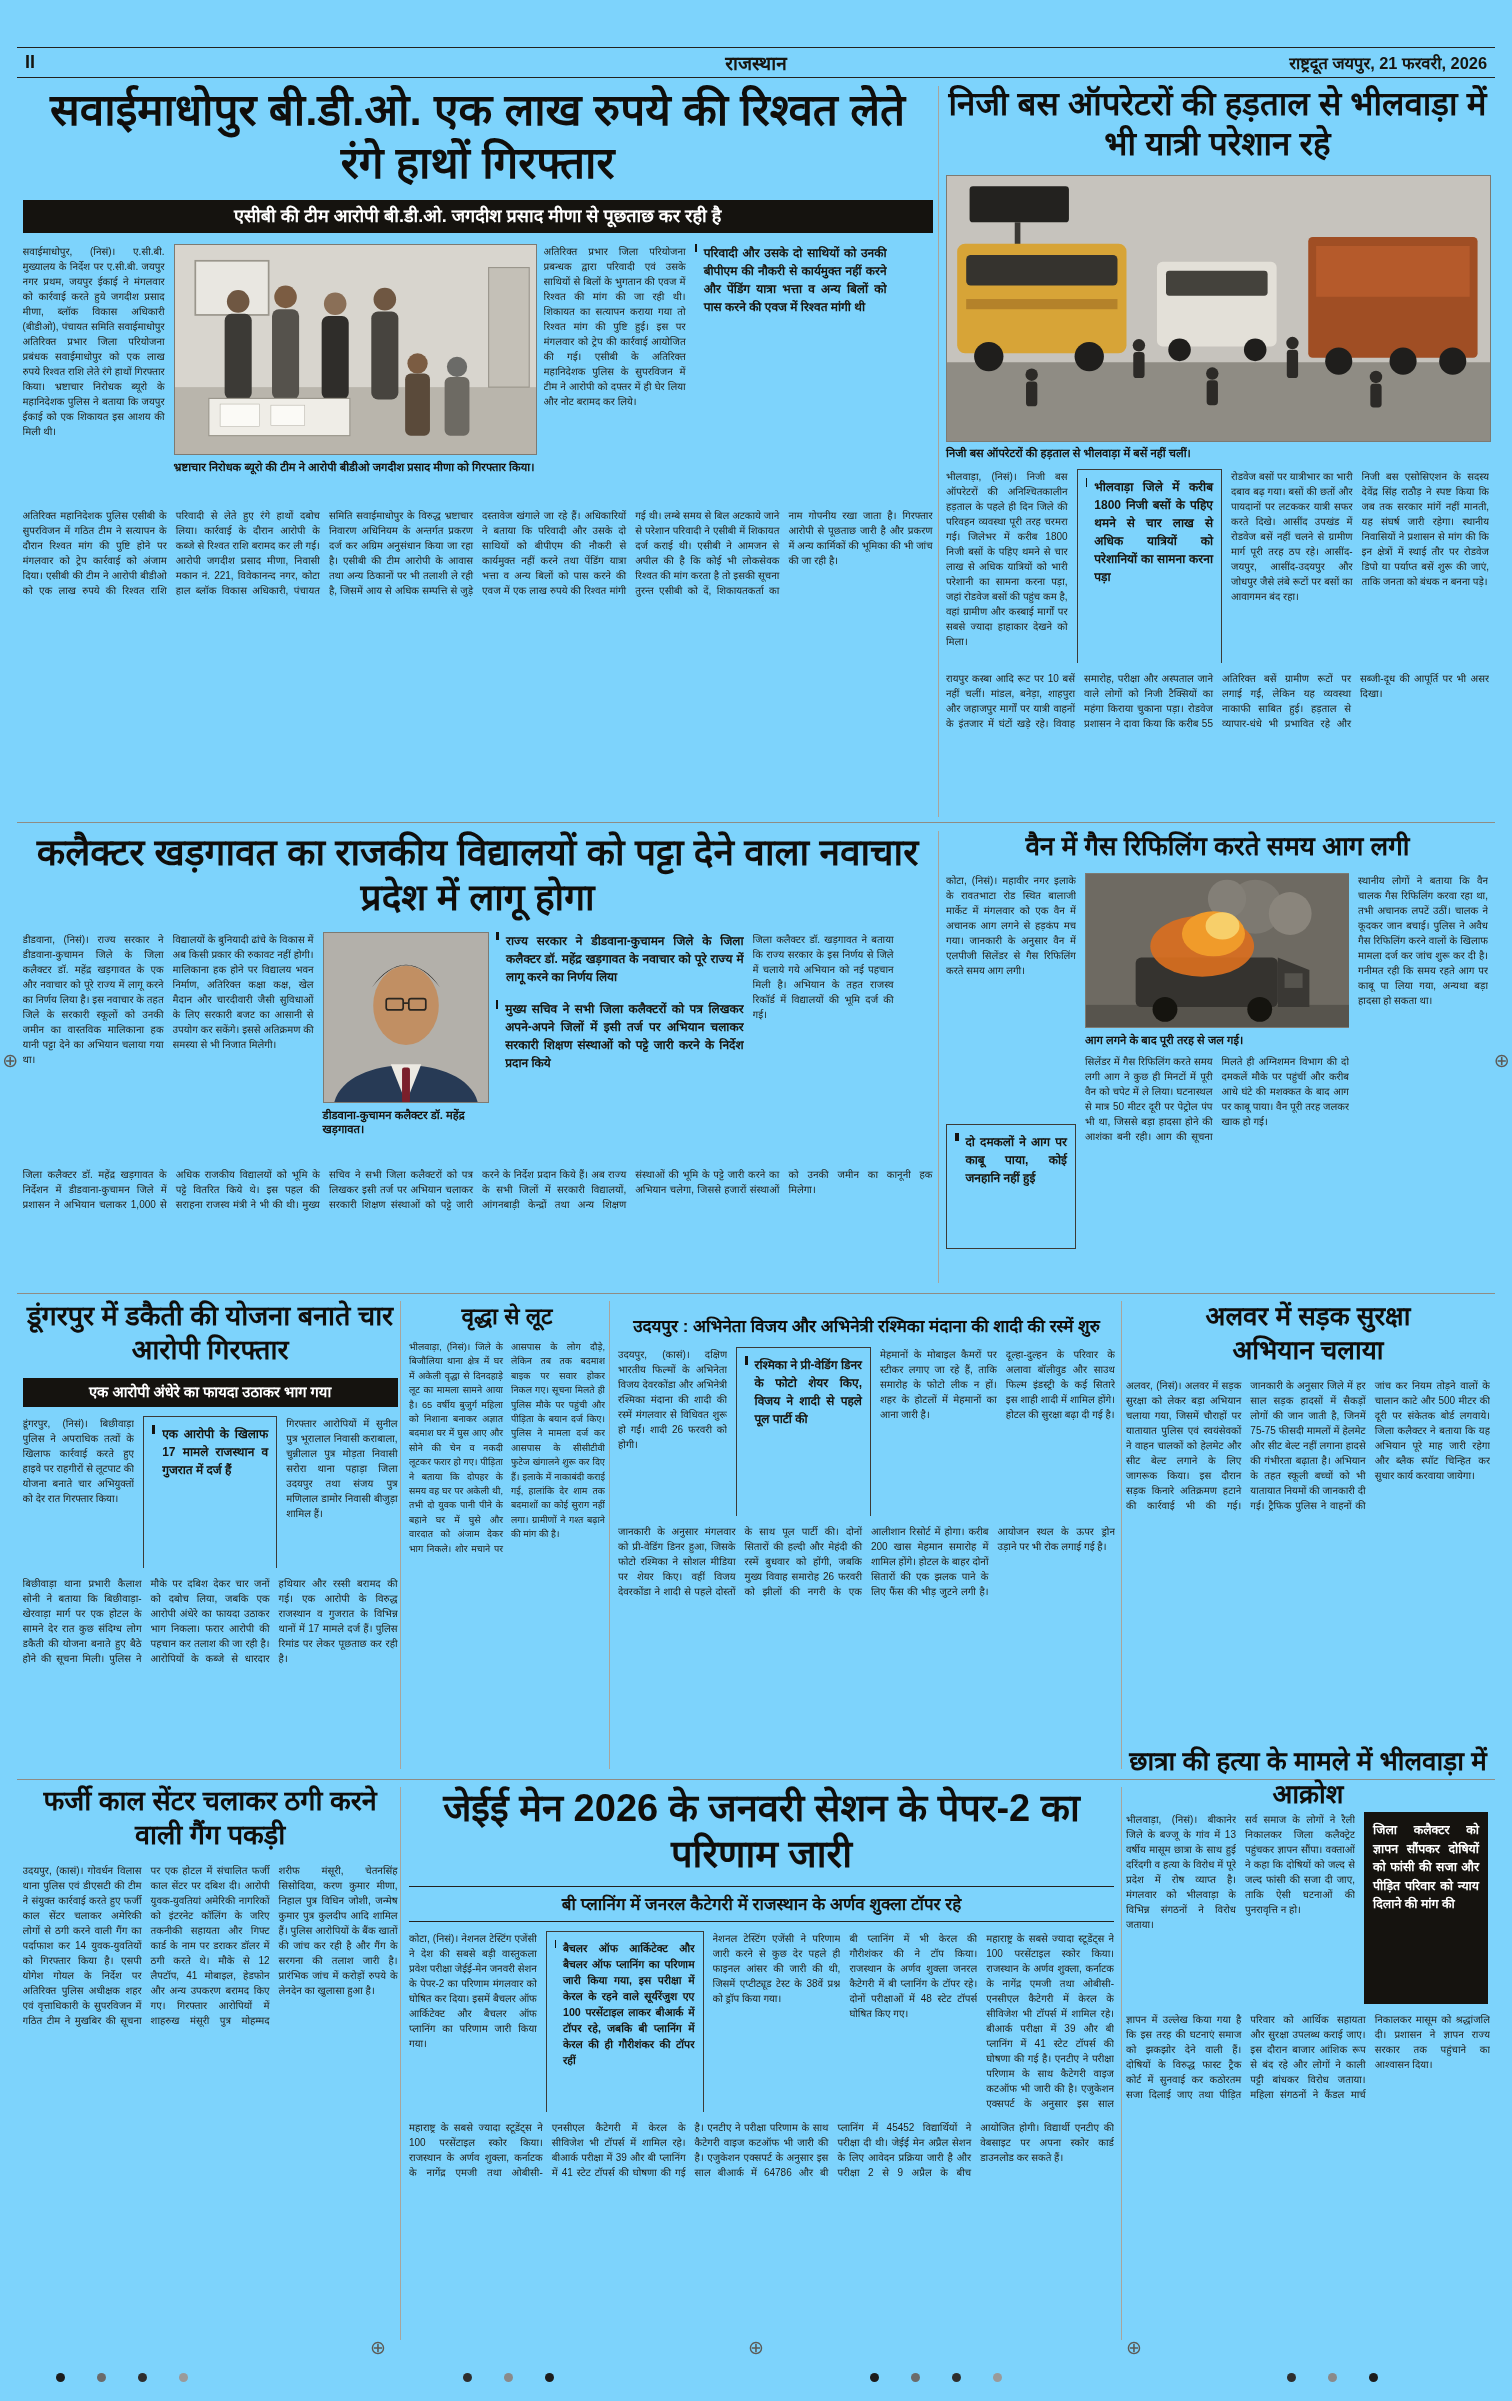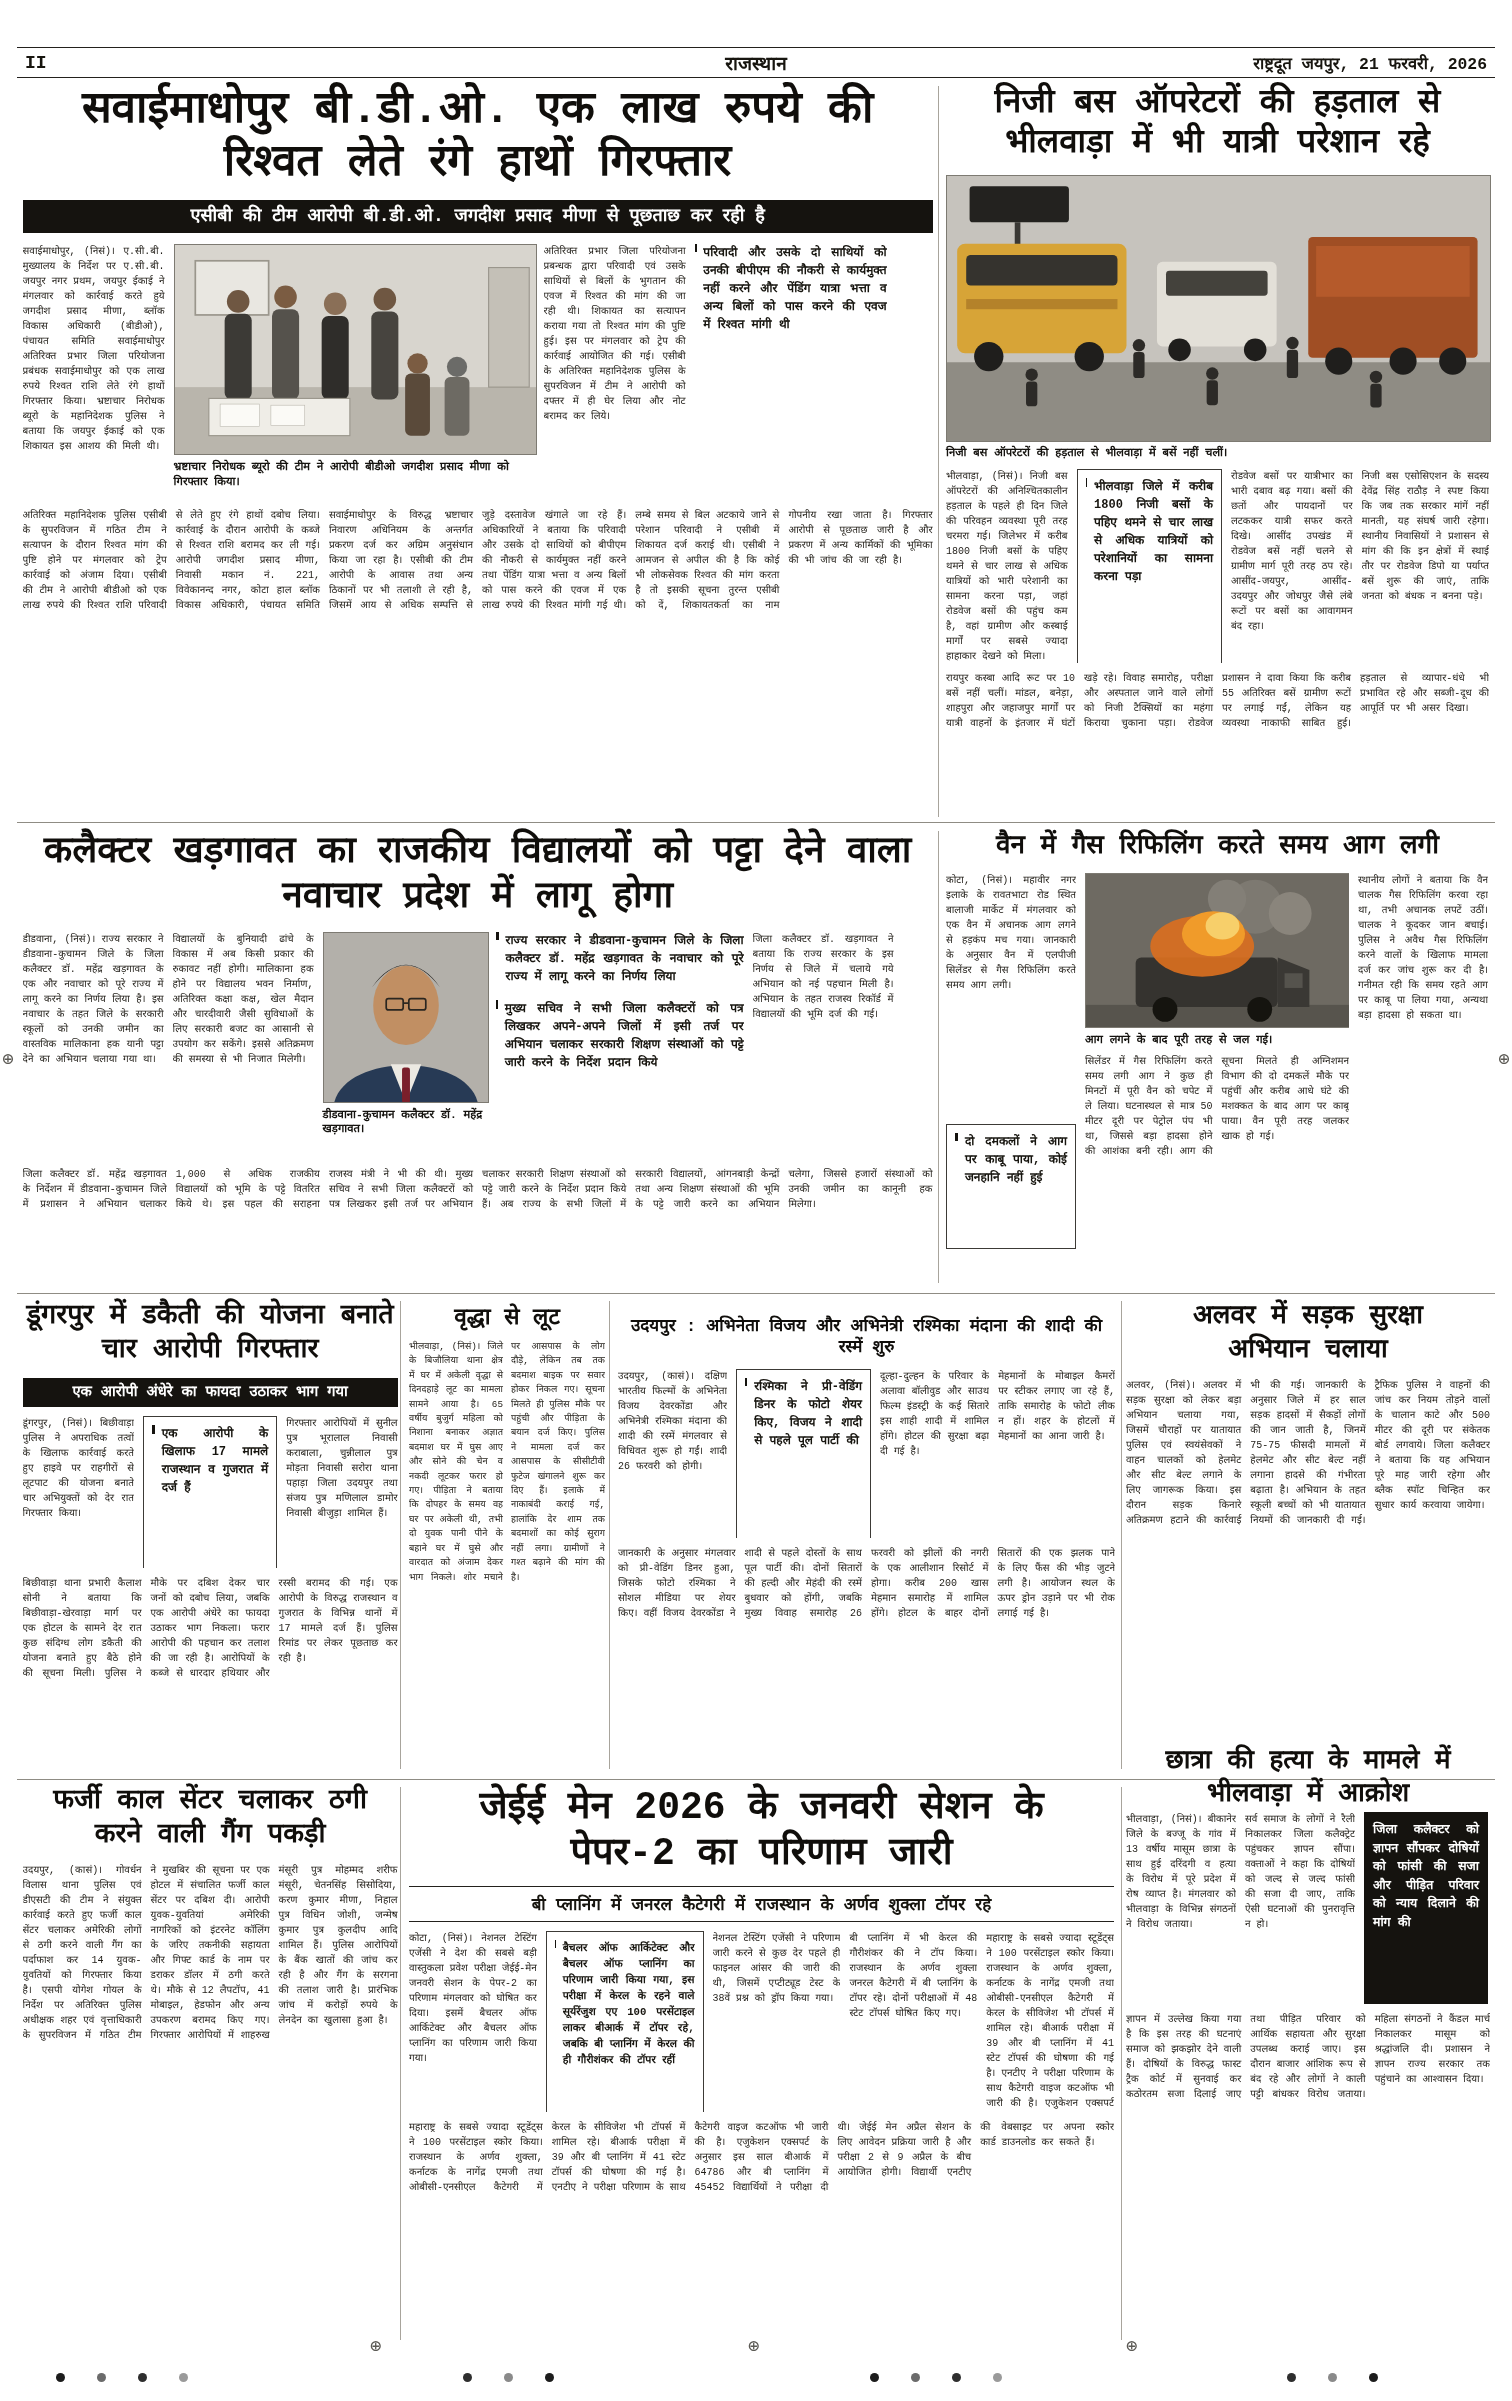--- a/index.html
+++ b/index.html
@@ -1,17 +1,17 @@
 <!DOCTYPE html>
 <html lang="hi" style="font-size:9px"><head>
 <meta charset="utf-8">
 <style>
   html,body{margin:0;padding:0;background:#6e6e6e;}
-  #page{position:relative;width:1512px;height:2401px;background:#ffffff;
-        font-family:Liberation Mono, monospace;color:#17150f;overflow:hidden;}
+  #page{position:relative;width:1512px;height:2401px;background:#7dd3fc;
+        font-family:Liberation Sans, sans-serif;color:#17150f;overflow:hidden;}
   .art{position:absolute;}
   .hl{font-weight:bold;text-align:center;color:#100e0b;margin:0;}
   .blackbar{background:#15130f;color:#ffffff;font-weight:bold;text-align:center;
             padding:5.6px 8px;font-size:18px;line-height:1.25;margin-top:10.2px;}
   .cols{display:flex;gap:9px;overflow:hidden;}
   .body{font-size:10px;line-height:1.5;text-align:justify;overflow:hidden;color:#201d17;}
   .mc{column-gap:9px;column-fill:balance;}
   figure{margin:0;}
   .photo svg{display:block;width:100%;height:auto;border:0.6px solid #7d7a72;background:#cfccc5;}
   .cap{font-weight:bold;font-size:11.3px;line-height:1.3;margin-top:4.5px;color:#15130f;}
@@ -229,22 +229,22 @@
   </section>
 
   <section class="art" style="left:618px;top:1300px;width:497px;">
     <h1 class="hl" style="font-size:17px;line-height:1.25;margin-top:16px;">उदयपुर : अभिनेता विजय और अभिनेत्री रश्मिका मंदाना की शादी की रस्में शुरु</h1>
     <div class="cols" style="margin-top:10.2px;height:169px;">
       <div class="body" style="width:113px;height:169px;">उदयपुर, (कासं)। दक्षिण भारतीय फिल्मों के अभिनेता विजय देवरकोंडा और अभिनेत्री रश्मिका मंदाना की शादी की रस्में मंगलवार से विधिवत शुरू हो गईं। शादी 26 फरवरी को होगी।</div>
       <div class="notebox noterow" style="width:121px;height:152px;">
         <span class="sq"></span>
         <p class="t">रश्मिका ने प्री-वेडिंग डिनर के फोटो शेयर किए, विजय ने शादी से पहले पूल पार्टी की</p>
       </div>
+      <div class="body" style="width:121px;height:169px;">मेहमानों के मोबाइल कैमरों पर स्टीकर लगाए जा रहे हैं, ताकि समारोह के फोटो लीक न हों। शहर के होटलों में मेहमानों का आना जारी है।</div>
       <div class="body" style="width:113px;height:169px;">दूल्हा-दुल्हन के परिवार के अलावा बॉलीवुड और साउथ फिल्म इंडस्ट्री के कई सितारे इस शाही शादी में शामिल होंगे। होटल की सुरक्षा बढ़ा दी गई है।</div>
-      <div class="body" style="width:121px;height:169px;">मेहमानों के मोबाइल कैमरों पर स्टीकर लगाए जा रहे हैं, ताकि समारोह के फोटो लीक न हों। शहर के होटलों में मेहमानों का आना जारी है।</div>
     </div>
     <div class="body mc" style="column-count:4;height:186px;margin-top:8px;">जानकारी के अनुसार मंगलवार को प्री-वेडिंग डिनर हुआ, जिसके फोटो रश्मिका ने सोशल मीडिया पर शेयर किए। वहीं विजय देवरकोंडा ने शादी से पहले दोस्तों के साथ पूल पार्टी की। दोनों सितारों की हल्दी और मेहंदी की रस्में बुधवार को होंगी, जबकि मुख्य विवाह समारोह 26 फरवरी को झीलों की नगरी के एक आलीशान रिसोर्ट में होगा। करीब 200 खास मेहमान समारोह में शामिल होंगे। होटल के बाहर दोनों सितारों की एक झलक पाने के लिए फैंस की भीड़ जुटने लगी है। आयोजन स्थल के ऊपर ड्रोन उड़ाने पर भी रोक लगाई गई है।</div>
   </section>
 
   <section class="art" style="left:1126px;top:1300px;width:364px;">
     <h1 class="hl" style="font-size:26px;line-height:1.3;padding:0 40px;">अलवर में सड़क सुरक्षा अभियान चलाया</h1>
     <div class="body mc" style="column-count:3;height:339px;margin-top:10.2px;">अलवर, (निसं)। अलवर में सड़क सुरक्षा को लेकर बड़ा अभियान चलाया गया, जिसमें चौराहों पर यातायात पुलिस एवं स्वयंसेवकों ने वाहन चालकों को हेलमेट और सीट बेल्ट लगाने के लिए जागरूक किया। इस दौरान सड़क किनारे अतिक्रमण हटाने की कार्रवाई भी की गई। जानकारी के अनुसार जिले में हर साल सड़क हादसों में सैकड़ों लोगों की जान जाती है, जिनमें 75-75 फीसदी मामलों में हेलमेट और सीट बेल्ट नहीं लगाना हादसे की गंभीरता बढ़ाता है। अभियान के तहत स्कूली बच्चों को भी यातायात नियमों की जानकारी दी गई। ट्रैफिक पुलिस ने वाहनों की जांच कर नियम तोड़ने वालों के चालान काटे और 500 मीटर की दूरी पर संकेतक बोर्ड लगवाये। जिला कलैक्टर ने बताया कि यह अभियान पूरे माह जारी रहेगा और ब्लैक स्पॉट चिन्हित कर सुधार कार्य करवाया जायेगा।</div>
   </section>
 
   <div class="vr" style="left:400px;top:1301px;height:468px;"></div>

